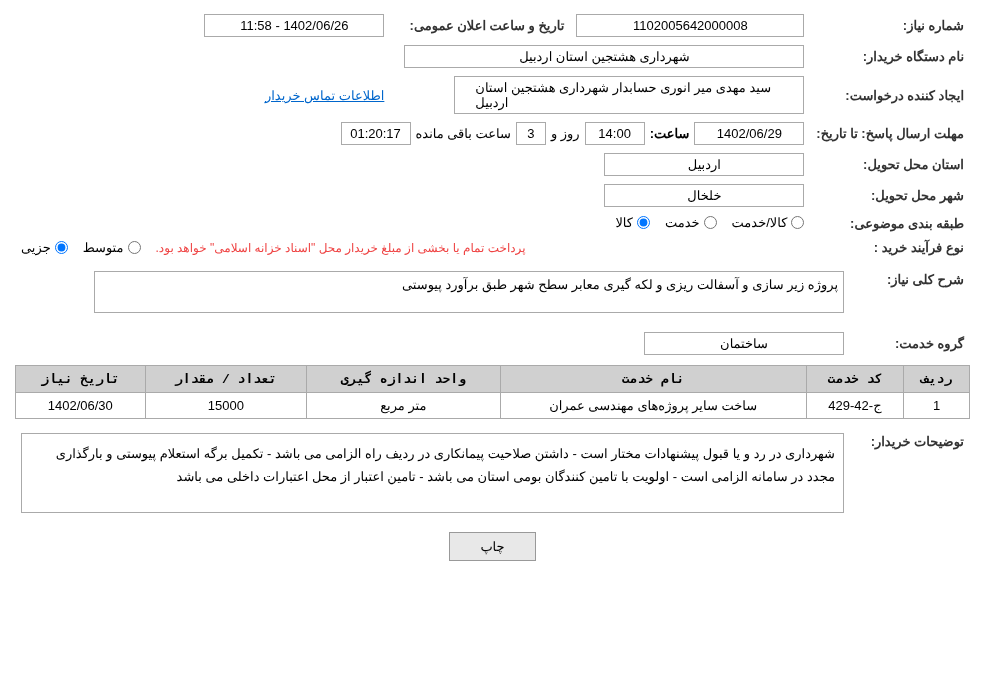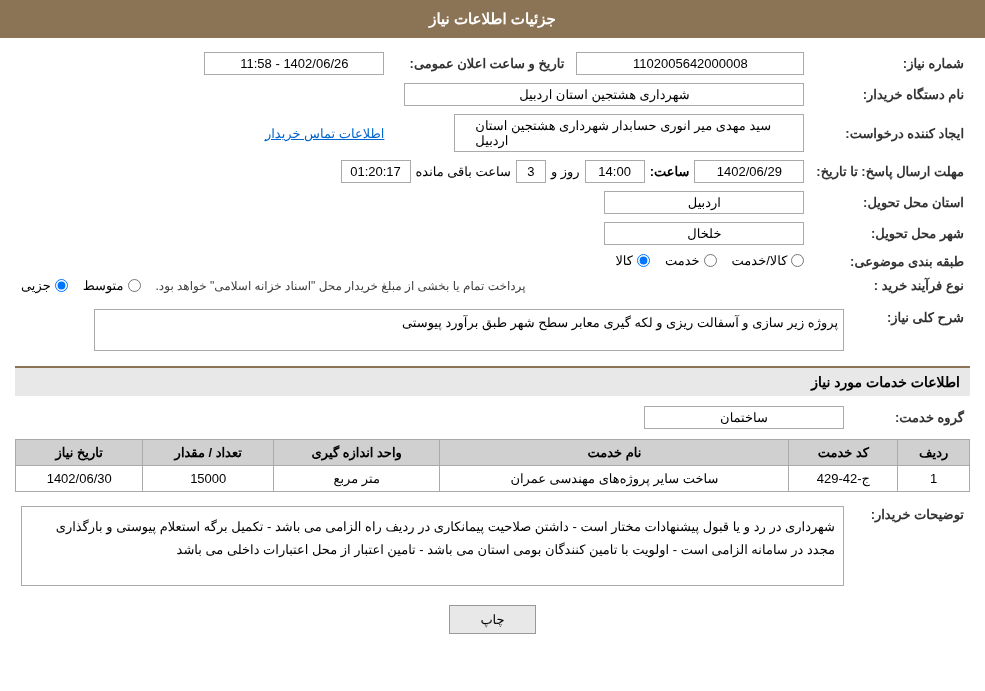--- a/index.html
+++ b/index.html
@@ -85,20 +85,21 @@
       width: 100%;
       border-collapse: collapse;
       margin-top: 6px;
     }
     .services-table th {
       background: #d0d0d0;
       border: 1px solid #aaa;
       padding: 5px 8px;
       text-align: center;
       font-weight: bold;
+      font-family: Liberation Mono, monospace;
     }
     .services-table td {
       border: 1px solid #aaa;
       padding: 5px 8px;
       text-align: center;
     }
     .notes-box {
       border: 1px solid #aaa;
       padding: 8px;
       background: #fff;
@@ -135,23 +136,20 @@
       align-items: center;
       gap: 5px;
       flex-wrap: wrap;
     }
   </style>
 </head>
 <body>
 
 <div class="page-container">
 
-  <div class="header-bar">
-    <span>جزئیات اطلاعات نیاز</span>
-  </div>
 
   <div class="content">
 
     <table class="info-table">
       <tbody>
           <tr>
         <td class="label-cell" style="width:120px;">شماره نیاز:</td>
         <td style="width:220px;">
           <div class="input-box" style="width:228px; text-align:center;">1102005642000008</div>
         </td>
@@ -234,41 +232,40 @@
             <div class="radio-group">
               <label class="radio-item">
                 <input type="radio" name="purchase_type" style=""> 
                     <span>متوسط</span>
               </label>
               <label class="radio-item">
                 <input type="radio" name="purchase_type" checked="" style=""> 
                     <span>جزیی</span>
               </label>
             </div>
-            <span style="color:#404040; font-size:12px;text-align:right;">پرداخت تمام یا بخشی از مبلغ خریدار محل "اسناد خزانه اسلامی" خواهد بود.</span>
+            <span style="color:#ef4444; font-size:12px;text-align:right;">پرداخت تمام یا بخشی از مبلغ خریدار محل "اسناد خزانه اسلامی" خواهد بود.</span>
           </div>
         </td>
       </tr>
     </tbody>
       </table>
 
     <div style="margin-bottom:8px;">
       <table class="info-table">
         <tbody>
             <tr>
           <td class="label-cell" style="vertical-align:top; padding-top:5px; width:120px;">شرح کلی نیاز:</td>
           <td>
             <textarea class="textarea-box" rows="2" readonly="" style="width: 750px; font-family: Tahoma, Arial, sans-serif; font-size: 13px; direction: rtl;">پروژه زیر سازی و آسفالت ریزی و لکه گیری معابر سطح شهر طبق برآورد پیوستی</textarea>
           </td>
         </tr>
       </tbody>
         </table>
     </div>
 
-    <div class="section-header">اطلاعات خدمات مورد نیاز</div>
 
     <table class="info-table" style="margin-bottom:5px;">
       <tbody>
           <tr>
         <td class="label-cell" style="width:120px;">گروه خدمت:</td>
         <td>
           <div class="input-box" style="width:200px; text-align:center;">ساختمان</div>
         </td>
       </tr>
     </tbody>

